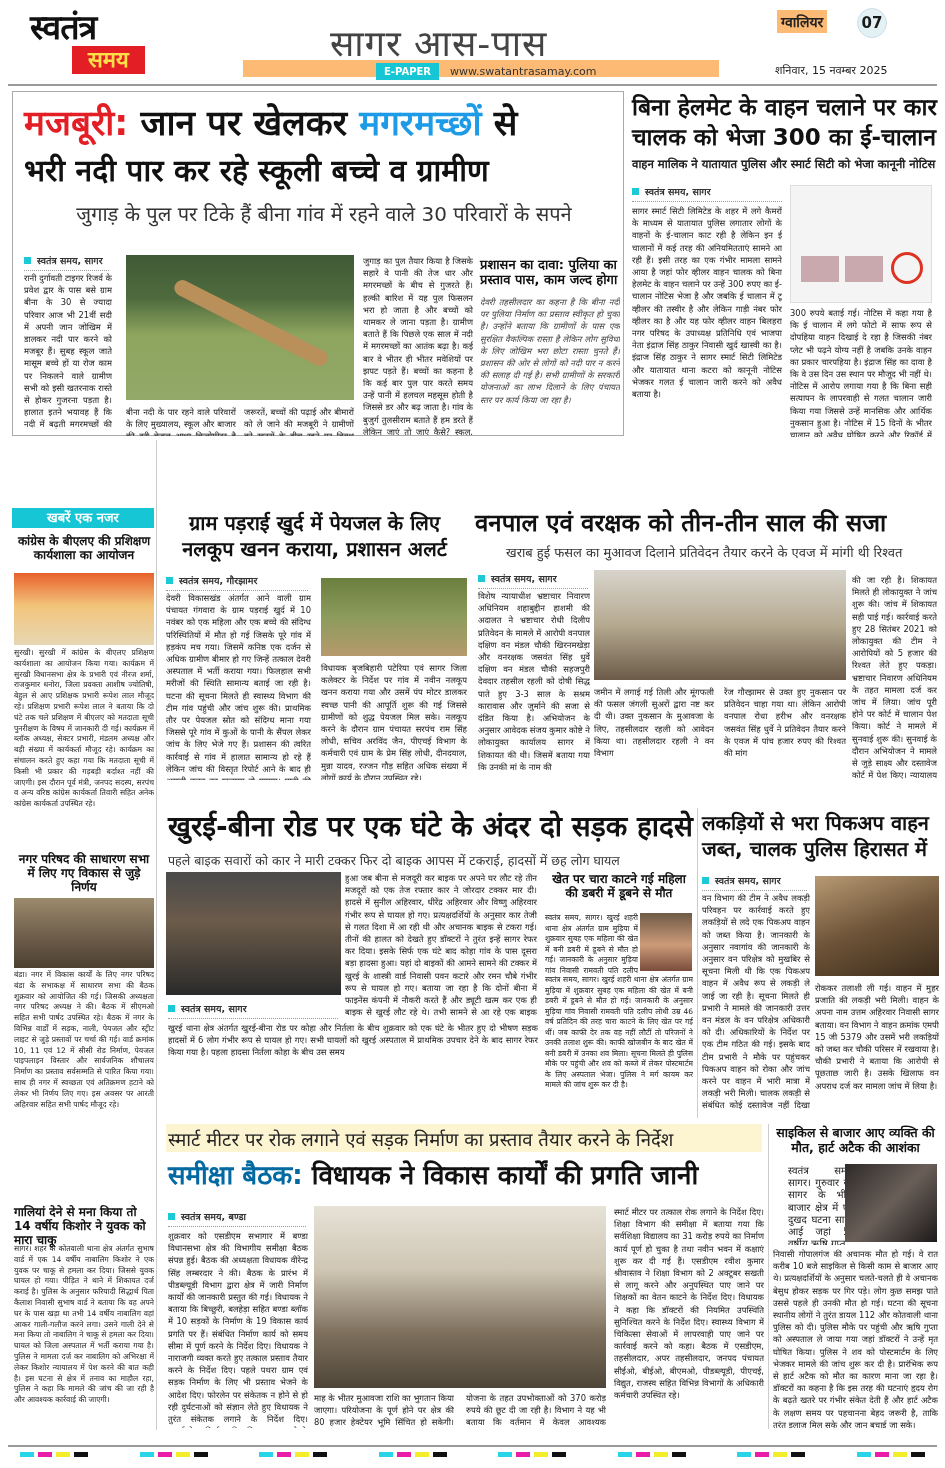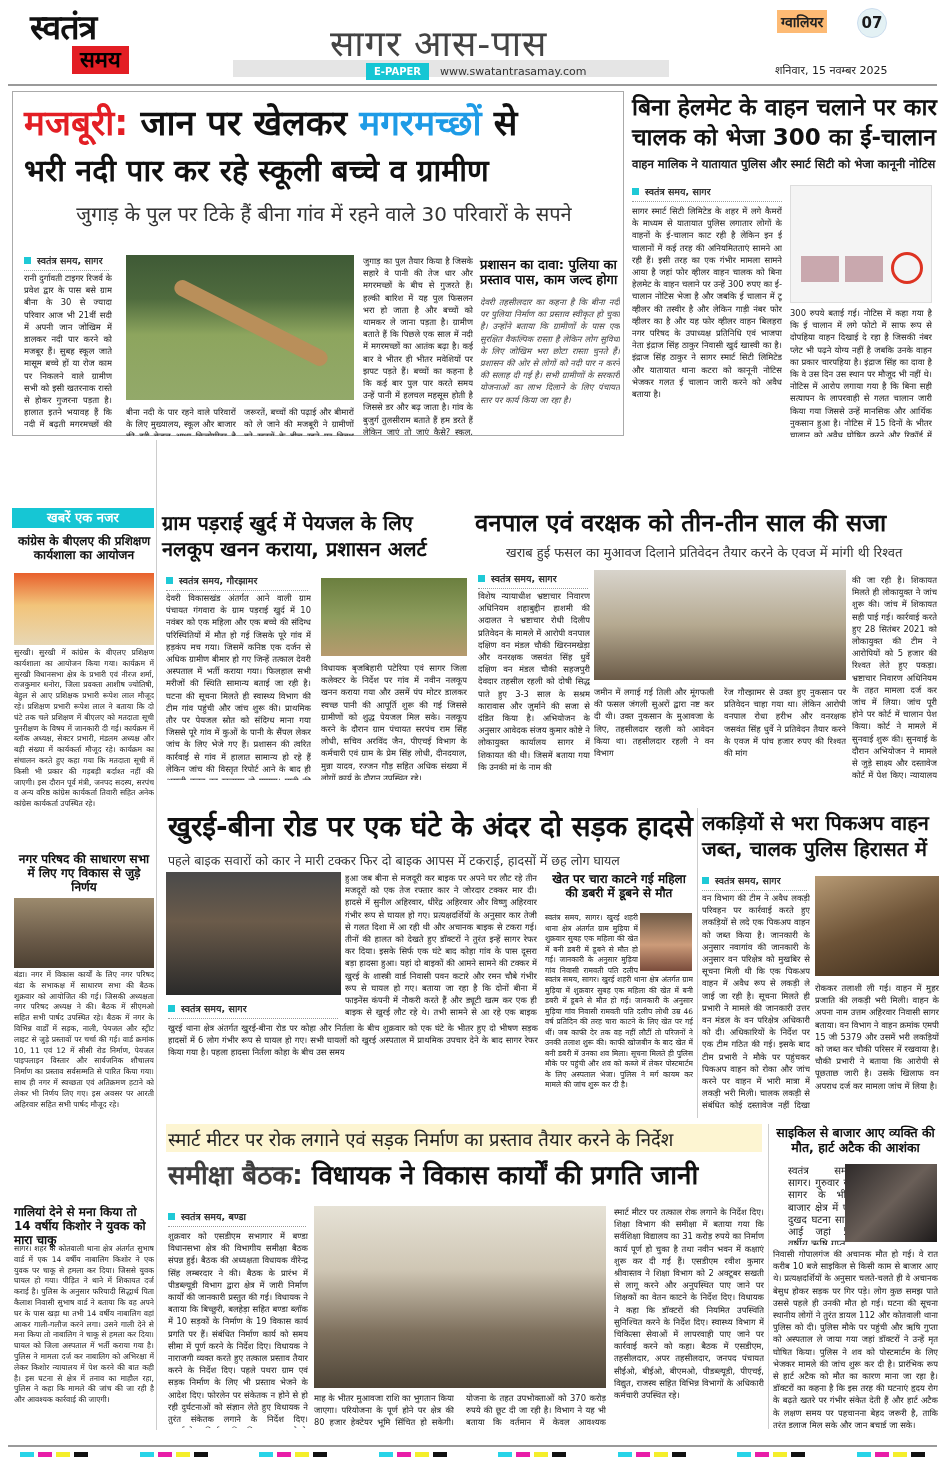--- a/index.html
+++ b/index.html
@@ -1,22 +1,22 @@
 <!DOCTYPE html>
 <html><head>
 <meta charset="utf-8">
 <style>
 *{box-sizing:border-box;margin:0;padding:0}
 body{width:945px;height:1468px;background:#fff;font-family:"DejaVu Sans",sans-serif;color:#1a1a1a;position:relative;overflow:hidden}
 .abs{position:absolute}
 .masthead-logo{left:30px;top:8px;width:125px;height:75px}
 .logo-top{font-family:"DejaVu Serif",serif;font-weight:bold;font-size:34px;line-height:38px;color:#111;letter-spacing:-1px}
-.logo-bot{display:inline-block;background:#e31e24;color:#000000;font-weight:bold;font-size:22px;line-height:28px;padding:0 8px;margin-left:42px}
+.logo-bot{display:inline-block;background:#e31e24;color:#fde047;font-weight:bold;font-size:22px;line-height:28px;padding:0 16px;margin-left:42px}
 .section-title{left:330px;top:18px;font-size:36px;color:#444;font-family:"DejaVu Sans",sans-serif;letter-spacing:1px}
-.epaper-bar{left:233px;top:60px;width:436px;height:17px;background:#e5e5e5}
+.epaper-bar{left:243px;top:60px;width:476px;height:17px;background:#fdba74}
 .epaper-tag{display:inline-block;background:#16c6d4;color:#fff;font-size:10px;font-weight:bold;padding:2px 8px;margin-left:133px;line-height:13px}
 .epaper-url{display:inline-block;font-size:11px;color:#333;margin-left:6px}
 .city{left:777px;top:10px;font-size:14px;font-weight:bold;color:#222;background:#fdba74;padding:2px 4px}
 .pagenum{left:857px;top:8px;width:30px;height:30px;border-radius:50%;background:#e3f1f4;border:1px solid #cde;font-weight:bold;font-size:15px;text-align:center;line-height:28px}
 .date{left:775px;top:62px;font-size:11px;color:#222}
 .rule{left:8px;width:929px;height:2px;background:#9a9a9a}
 .box{border:1px solid #aaa}
 .hd{font-weight:bold;color:#111;line-height:1.18}
 .bylinebar{font-size:9.5px;font-weight:bold;color:#333;border-bottom:1px dotted #999;padding-bottom:3px}
 .bylinebar::before{content:"";display:inline-block;width:7px;height:7px;background:#1ec9d6;margin-right:6px;vertical-align:0}
@@ -78,21 +78,21 @@
 <div class="abs" style="left:12px;top:508px;width:142px;height:20px;background:#16c6d4;color:#fff;font-weight:bold;font-size:13px;text-align:center;line-height:20px">खबरें एक नजर</div>
 <div class="abs hd" style="left:14px;top:534px;width:140px;font-size:12px;text-align:center">कांग्रेस के बीएलए की प्रशिक्षण कार्यशाला का आयोजन</div>
 <div class="abs" style="left:14px;top:573px;width:140px;height:72px;background:linear-gradient(180deg,#e8602c 0%,#f2c47a 45%,#e7d7b4 100%)"></div>
 <div class="abs txt" style="left:14px;top:648px;width:140px;height:195px;font-size:7.6px;line-height:10.8px">सुरखी। सुरखी में कांग्रेस के बीएलए प्रशिक्षण कार्यशाला का आयोजन किया गया। कार्यक्रम में सुरखी विधानसभा क्षेत्र के प्रभारी एवं नीरज शर्मा, राजकुमार धनोरा, जिला प्रवक्ता आशीष ज्योतिषी, बेहुल से आए प्रशिक्षक प्रभारी रूपेश लाल मौजूद रहे। प्रशिक्षण प्रभारी रूपेश लाल ने बताया कि दो घंटे तक चले प्रशिक्षण में बीएलए को मतदाता सूची पुनरीक्षण के विषय में जानकारी दी गई। कार्यक्रम में ब्लॉक अध्यक्ष, सेक्टर प्रभारी, मंडलम अध्यक्ष और बड़ी संख्या में कार्यकर्ता मौजूद रहे। कार्यक्रम का संचालन करते हुए कहा गया कि मतदाता सूची में किसी भी प्रकार की गड़बड़ी बर्दाश्त नहीं की जाएगी। इस दौरान पूर्व मंत्री, जनपद सदस्य, सरपंच व अन्य वरिष्ठ कांग्रेस कार्यकर्ता तिवारी सहित अनेक कांग्रेस कार्यकर्ता उपस्थित रहे।</div>
 <div class="abs hd" style="left:14px;top:852px;width:140px;font-size:12px;text-align:center">नगर परिषद की साधारण सभा में लिए गए विकास से जुड़े निर्णय</div>
 <div class="abs" style="left:14px;top:898px;width:140px;height:70px;background:linear-gradient(180deg,#9c8a6d,#6a5a48 60%,#4c4032)"></div>
 <div class="abs txt" style="left:14px;top:970px;width:140px;height:228px;font-size:7.6px;line-height:10.8px">बंडा। नगर में विकास कार्यों के लिए नगर परिषद बंडा के सभाकक्ष में साधारण सभा की बैठक शुक्रवार को आयोजित की गई। जिसकी अध्यक्षता नगर परिषद अध्यक्ष ने की। बैठक में सीएमओ सहित सभी पार्षद उपस्थित रहे। बैठक में नगर के विभिन्न वार्डों में सड़क, नाली, पेयजल और स्ट्रीट लाइट से जुड़े प्रस्तावों पर चर्चा की गई। वार्ड क्रमांक 10, 11 एवं 12 में सीसी रोड निर्माण, पेयजल पाइपलाइन विस्तार और सार्वजनिक शौचालय निर्माण का प्रस्ताव सर्वसम्मति से पारित किया गया। साथ ही नगर में स्वच्छता एवं अतिक्रमण हटाने को लेकर भी निर्णय लिए गए। इस अवसर पर आरती अहिरवार सहित सभी पार्षद मौजूद रहे।</div>
 <div class="abs hd" style="left:14px;top:1205px;width:140px;font-size:12px">गालियां देने से मना किया तो 14 वर्षीय किशोर ने युवक को मारा चाकू</div>
 <div class="abs txt" style="left:14px;top:1244px;width:140px;height:184px;font-size:7.6px;line-height:10.8px">सागर। शहर के कोतवाली थाना क्षेत्र अंतर्गत सुभाष वार्ड में एक 14 वर्षीय नाबालिग किशोर ने एक युवक पर चाकू से हमला कर दिया। जिससे युवक घायल हो गया। पीड़ित ने थाने में शिकायत दर्ज कराई है। पुलिस के अनुसार फरियादी सिद्धार्थ पिता कैलाश निवासी सुभाष वार्ड ने बताया कि वह अपने घर के पास खड़ा था तभी 14 वर्षीय नाबालिग वहां आकर गाली-गलौज करने लगा। उसने गाली देने से मना किया तो नाबालिग ने चाकू से हमला कर दिया। घायल को जिला अस्पताल में भर्ती कराया गया है। पुलिस ने मामला दर्ज कर नाबालिग को अभिरक्षा में लेकर किशोर न्यायालय में पेश करने की बात कही है। इस घटना से क्षेत्र में तनाव का माहौल रहा, पुलिस ने कहा कि मामले की जांच की जा रही है और आवश्यक कार्रवाई की जाएगी।</div>
 
-<div class="abs hd" style="left:162px;top:510px;width:305px;font-size:20px;line-height:26px;text-align:left">ग्राम पड़राई खुर्द में पेयजल के लिए नलकूप खनन कराया, प्रशासन अलर्ट</div>
+<div class="abs hd" style="left:162px;top:510px;width:305px;font-size:20px;line-height:26px;text-align:center">ग्राम पड़राई खुर्द में पेयजल के लिए नलकूप खनन कराया, प्रशासन अलर्ट</div>
 <div class="abs bylinebar" style="left:166px;top:574px;width:142px">स्वतंत्र समय, गौरझामर</div>
 <div class="abs txt" style="left:166px;top:592px;width:145px;height:188px">देवरी विकासखंड अंतर्गत आने वाली ग्राम पंचायत गंगवारा के ग्राम पड़राई खुर्द में 10 नवंबर को एक महिला और एक बच्चे की संदिग्ध परिस्थितियों में मौत हो गई जिसके पूरे गांव में हड़कंप मच गया। जिसमें कनिष्ठ एक दर्जन से अधिक ग्रामीण बीमार हो गए जिन्हें तत्काल देवरी अस्पताल में भर्ती कराया गया। फिलहाल सभी मरीजों की स्थिति सामान्य बताई जा रही है। घटना की सूचना मिलते ही स्वास्थ्य विभाग की टीम गांव पहुंची और जांच शुरू की। प्राथमिक तौर पर पेयजल स्रोत को संदिग्ध माना गया जिससे पूरे गांव में कुओं के पानी के सैंपल लेकर जांच के लिए भेजे गए हैं। प्रशासन की त्वरित कार्रवाई से गांव में हालात सामान्य हो रहे हैं लेकिन जांच की विस्तृत रिपोर्ट आने के बाद ही असली वजह का खुलासा हो पाएगा। पानी की गुणवत्ता को देखते हुए क्षेत्रीय</div>
 <div class="abs" style="left:321px;top:578px;width:146px;height:78px;background:linear-gradient(180deg,#6b7f3f 0%,#8c9b5c 50%,#b69a6e 100%)"></div>
 <div class="abs txt" style="left:321px;top:662px;width:146px;height:118px">विधायक बृजबिहारी पटेरिया एवं सागर जिला कलेक्टर के निर्देश पर गांव में नवीन नलकूप खनन कराया गया और उसमें पंप मोटर डालकर स्वच्छ पानी की आपूर्ति शुरू की गई जिससे ग्रामीणों को शुद्ध पेयजल मिल सके। नलकूप करने के दौरान ग्राम पंचायत सरपंच राम सिंह लोधी, सचिव अरविंद जैन, पीएचई विभाग के कर्मचारी एवं ग्राम के प्रेम सिंह लोधी, दीनदयाल, मुन्ना यादव, रज्जन गौड़ सहित अधिक संख्या में लोगों कार्य के दौरान उपस्थित रहे।</div>
 
 <div class="abs hd" style="left:475px;top:508px;width:462px;font-size:24px;line-height:30px">वनपाल एवं वरक्षक को तीन-तीन साल की सजा</div>
 <div class="abs" style="left:506px;top:543px;width:460px;font-size:13px;color:#333">खराब हुई फसल का मुआवज दिलाने प्रतिवेदन तैयार करने के एवज में मांगी थी रिश्वत</div>
 <div class="abs bylinebar" style="left:478px;top:572px;width:110px">स्वतंत्र समय, सागर</div>
 <div class="abs txt" style="left:478px;top:590px;width:112px;height:190px">विशेष न्यायाधीश भ्रष्टाचार निवारण अधिनियम शहाबुद्दीन हाशमी की अदालत ने भ्रष्टाचार रोधी दिलीप प्रतिवेदन के मामले में आरोपी वनपाल दक्षिण वन मंडल चौकी खिरनमखेड़ा और वनरक्षक जसवंत सिंह धुर्वे दक्षिण वन मंडल चौकी सहजपुरी देवदार तहसील रहली को दोषी सिद्ध पाते हुए 3-3 साल के सश्रम कारावास और जुर्माने की सजा से दंडित किया है। अभियोजन के अनुसार आवेदक संजय कुमार कोष्टे ने लोकायुक्त कार्यालय सागर में शिकायत की थी। जिसमें बताया गया कि उनकी मां के नाम की</div>
 <div class="abs" style="left:594px;top:570px;width:252px;height:110px;background:linear-gradient(180deg,#d8d4cc 0%,#b5a990 50%,#6b5b48 100%)"></div>
@@ -115,21 +115,21 @@
 <div class="abs colrule" style="left:697px;top:808px;height:310px"></div>
 <div class="abs hd" style="left:702px;top:810px;width:238px;font-size:20px;line-height:26px">लकड़ियों से भरा पिकअप वाहन जब्त, चालक पुलिस हिरासत में</div>
 <div class="abs bylinebar" style="left:702px;top:874px;width:105px">स्वतंत्र समय, सागर</div>
 <div class="abs txt" style="left:702px;top:892px;width:108px;height:222px">वन विभाग की टीम ने अवैध लकड़ी परिवहन पर कार्रवाई करते हुए लकड़ियों से लदे एक पिकअप वाहन को जब्त किया है। जानकारी के अनुसार नवागांव की जानकारी के अनुसार वन परिक्षेत्र को मुखबिर से सूचना मिली थी कि एक पिकअप वाहन में अवैध रूप से लकड़ी ले जाई जा रही है। सूचना मिलते ही प्रभारी ने मामले की जानकारी उत्तर वन मंडल के वन परिक्षेत्र अधिकारी को दी। अधिकारियों के निर्देश पर एक टीम गठित की गई। इसके बाद टीम प्रभारी ने मौके पर पहुंचकर पिकअप वाहन को रोका और जांच करने पर वाहन में भारी मात्रा में लकड़ी भरी मिली। चालक लकड़ी से संबंधित कोई दस्तावेज नहीं दिखा सका।</div>
 <div class="abs" style="left:815px;top:876px;width:124px;height:100px;background:linear-gradient(160deg,#b79a74,#6e5438 50%,#3c2c1c)"></div>
 <div class="abs txt" style="left:815px;top:982px;width:124px;height:132px">रोककर तलाशी ली गई। वाहन में मुहर प्रजाति की लकड़ी भरी मिली। वाहन के अपना नाम उत्तम अहिरवार निवासी सागर बताया। वन विभाग ने वाहन क्रमांक एमपी 15 जी 5379 और उसमें भरी लकड़ियों को जब्त कर चौकी परिसर में रखवाया है। चौकी प्रभारी ने बताया कि आरोपी से पूछताछ जारी है। उसके खिलाफ वन अपराध दर्ज कर मामला जांच में लिया है।</div>
 
 <div class="abs" style="left:166px;top:1124px;width:596px;height:28px;background:#fdf5d2"></div>
 <div class="abs" style="left:168px;top:1126px;width:594px;font-size:18.5px;color:#222;white-space:nowrap">स्मार्ट मीटर पर रोक लगाने एवं सड़क निर्माण का प्रस्ताव तैयार करने के निर्देश</div>
 <div class="abs hd" style="left:168px;top:1160px;width:600px;font-size:26px;white-space:nowrap">
-  <span style="color:#404040">समीक्षा बैठक:</span>
+  <span style="color:#0369a1">समीक्षा बैठक:</span>
   <span>विधायक ने विकास कार्यों की प्रगति जानी</span>
 </div>
 <div class="abs bylinebar" style="left:168px;top:1210px;width:138px">स्वतंत्र समय, बण्डा</div>
 <div class="abs txt" style="left:168px;top:1230px;width:140px;height:198px">शुक्रवार को एसडीएम सभागार में बण्डा विधानसभा क्षेत्र की विभागीय समीक्षा बैठक संपन्न हुई। बैठक की अध्यक्षता विधायक वीरेन्द्र सिंह लम्बरदार ने की। बैठक के प्रारंभ में पीडब्ल्यूडी विभाग द्वारा क्षेत्र में जारी निर्माण कार्यों की जानकारी प्रस्तुत की गई। विधायक ने बताया कि बिच्छुरी, बलहेड़ा सहित बण्डा ब्लॉक में 10 सड़कों के निर्माण के 19 विकास कार्य प्रगति पर हैं। संबंधित निर्माण कार्य को समय सीमा में पूर्ण करने के निर्देश दिए। विधायक ने नाराजगी व्यक्त करते हुए तत्काल प्रस्ताव तैयार करने के निर्देश दिए। पहले पथरा ग्राम एवं सड़क निर्माण के लिए भी प्रस्ताव भेजने के आदेश दिए। फोरलेन पर संकेतक न होने से हो रही दुर्घटनाओं को संज्ञान लेते हुए विधायक ने तुरंत संकेतक लगाने के निर्देश दिए। फ्लाईओवर निर्माण की प्रक्रिया शुरू करने के निर्देश दिए गए। विभाग ने जानकारी देते हुए बताया कि कृषि परियोजना से प्रभावित किसानों को एक से छह</div>
 <div class="abs" style="left:314px;top:1206px;width:292px;height:182px;background:linear-gradient(180deg,#e6e2d6 0%,#cfc6b4 35%,#7d6f5c 70%,#4e4538 100%)"></div>
 <div class="abs txt" style="left:314px;top:1392px;width:140px;height:36px">माह के भीतर मुआवजा राशि का भुगतान किया जाएगा। परियोजना के पूर्ण होने पर क्षेत्र की 80 हजार हेक्टेयर भूमि सिंचित हो सकेगी। विद्युत विभाग द्वारा अवगत कराया गया कि समाधान</div>
 <div class="abs txt" style="left:466px;top:1392px;width:140px;height:36px">योजना के तहत उपभोक्ताओं को 370 करोड़ रुपये की छूट दी जा रही है। विभाग ने यह भी बताया कि वर्तमान में केवल आवश्यक कनेक्शन उपलब्ध कराए जा रहे हैं। विधायक ने नगर में स्मार्ट मीटर लगाने पर रोक लगाने</div>
 <div class="abs txt" style="left:614px;top:1206px;width:150px;height:222px">स्मार्ट मीटर पर तत्काल रोक लगाने के निर्देश दिए। शिक्षा विभाग की समीक्षा में बताया गया कि सर्वशिक्षा विद्यालय का 31 करोड़ रुपये का निर्माण कार्य पूर्ण हो चुका है तथा नवीन भवन में कक्षाएं शुरू कर दी गई हैं। एसडीएम रवीश कुमार श्रीवास्तव ने शिक्षा विभाग को 2 अक्टूबर सखती से लागू करने और अनुपस्थित पाए जाने पर शिक्षकों का वेतन काटने के निर्देश दिए। विधायक ने कहा कि डॉक्टरों की नियमित उपस्थिति सुनिश्चित करने के निर्देश दिए। स्वास्थ्य विभाग में चिकित्सा सेवाओं में लापरवाही पाए जाने पर कार्रवाई करने को कहा। बैठक में एसडीएम, तहसीलदार, अपर तहसीलदार, जनपद पंचायत सीईओ, बीईओ, बीएमओ, पीडब्ल्यूडी, पीएचई, विद्युत, राजस्व सहित विभिन्न विभागों के अधिकारी कर्मचारी उपस्थित रहे।</div>
 
 <div class="abs colrule" style="left:768px;top:1124px;height:305px"></div>

